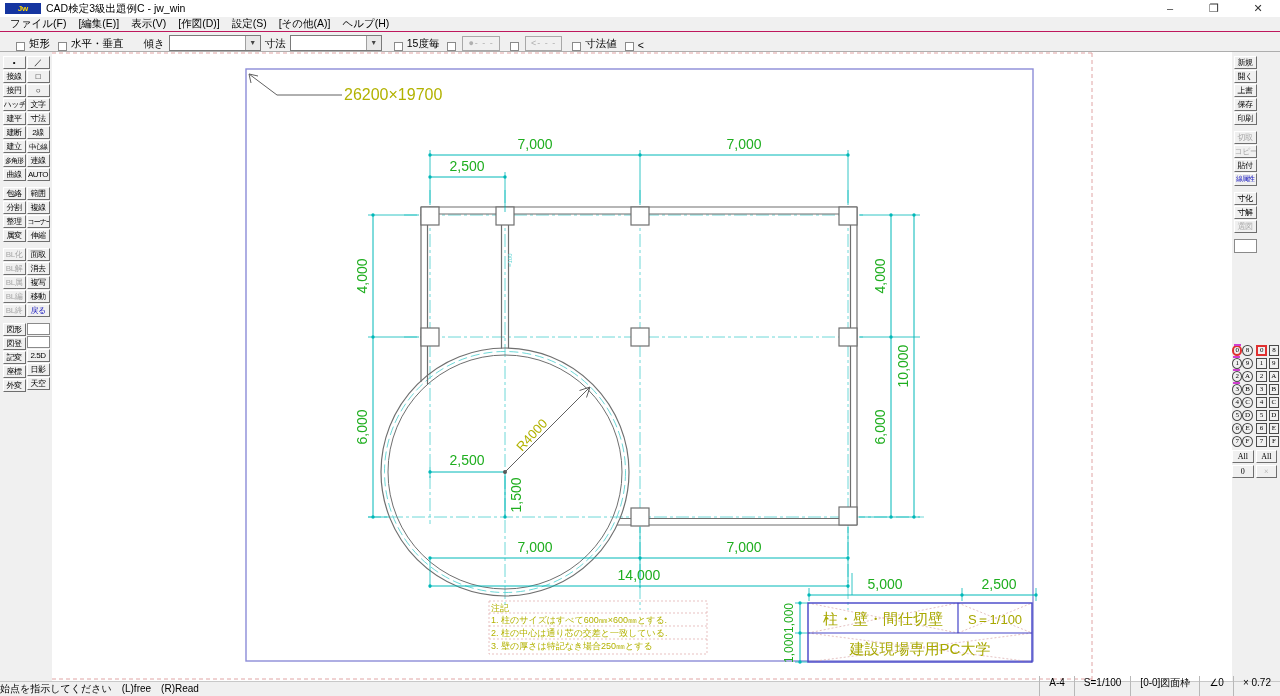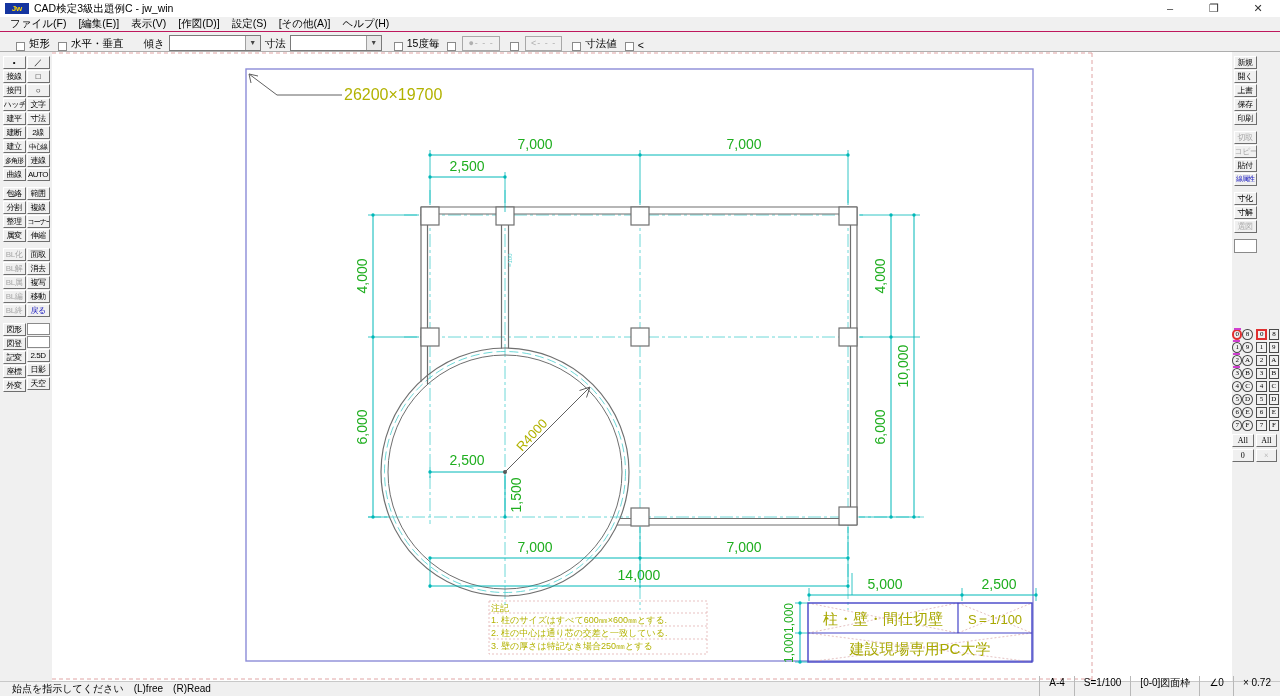--- a/index.html
+++ b/index.html
@@ -1,21 +1,21 @@
 <!DOCTYPE html>
 <html><head>
 <meta charset="utf-8">
 <style>
   * { box-sizing: border-box; margin:0; padding:0; }
   html,body { width:1280px; height:696px; overflow:hidden; }
   body { font-family:"Liberation Sans","DejaVu Sans",sans-serif; background:#f0f0f0; position:relative; font-size:11px; color:#000; }
 
   
   .titlebar { height:17px; background:#ffffff; display:flex; align-items:center; padding-left:5px; }
-  .appicon { width:24px; height:11px; background:#1535a0; color:#ffd800; font-size:8px; font-weight:bold; line-height:11px; text-align:center; margin-right:5px; }
+  .appicon { width:36px; height:11px; background:#1535a0; color:#ffd800; font-size:8px; font-weight:bold; line-height:11px; text-align:center; margin-right:5px; }
   .title-text { font-size:10.5px; }
   .win-controls { margin-left:auto; display:flex; }
   .win-btn { width:44px; height:17px; text-align:center; line-height:16px; font-size:11px; color:#333; }
 
   
   .menubar { height:15px; display:flex; align-items:center; padding-left:4px; background:#f0f0f0; border-bottom:1px solid #be185d; }
   .menu-item { padding:0 6px; font-size:10.5px; white-space:nowrap; }
 
   
   .toolbar { height:20px; display:flex; align-items:flex-end; padding-left:8px; background:#f0f0f0; border-bottom:1px solid #adadad; }
@@ -33,37 +33,37 @@
   .tcol { display:flex; flex-direction:column; width:24px; align-items:center; }
   .tcol2 { width:24px; }
   .tb { width:23px; height:13px; flex:none; margin-bottom:1px; background:#f0f0f0; border:1px solid; border-color:#ffffff #6e6e6e #6e6e6e #ffffff; font-size:8px; line-height:11px; text-align:center; white-space:nowrap; overflow:hidden; color:#000; letter-spacing:-0.5px; }
   .tb.sm { font-size:7px; letter-spacing:-1px; }
   .tb.gray { color:#a8a8a8; }
   .tb.blue { color:#2020c0; }
   .gap { height:5px; flex:none; }
   .wbox { width:23px; height:12px; flex:none; margin-bottom:1px; background:#ffffff; border:1px solid #8a8a8a; }
 
   
-  .layers { position:absolute; right:1px; top:276px; width:47px; }
+  .layers { position:absolute; right:1px; top:292px; width:47px; }
   .lrow { display:flex; height:13px; align-items:center; }
   .lc { width:11px; height:11px; border:1px solid #4a4a4a; border-radius:50%; font-size:7px; line-height:9px; text-align:center; margin-right:0px; background:#f0f0f0; position:relative; }
   .ls { width:11px; height:11px; border:1px solid #4a4a4a; font-size:7px; line-height:9px; text-align:center; background:#f0f0f0; }
   .lc.sel { border:2px solid #e03030; line-height:7px; }
   .ls.sel { border:2px solid #e03030; line-height:7px; }
   .lc.mark::after { content:""; position:absolute; top:-3px; left:0px; width:7px; height:2px; background:#d040d0; }
   .lsp { width:2px; } .lsp2 { width:4px; }
   .allrow { display:flex; margin-top:2px; }
   .all-btn { width:22px; height:13px; background:#f0f0f0; border:1px solid; border-color:#fff #6e6e6e #6e6e6e #fff; font-size:8px; text-align:center; line-height:11px; margin-right:2px; }
 
   
   .canvas { flex:1; background:#ffffff; position:relative; overflow:hidden; }
 
   
   .statusbar { position:absolute; left:0; right:0; bottom:0; height:15px; background:#f0f0f0; border-top:1px solid #c8c8c8; display:flex; align-items:center; font-size:10px; }
-  .sb-msg { flex:1; padding-left:12px; }
+  .sb-msg { flex:1; padding-left:0; }
   .sb-cell { border-left:1px solid #b8b8b8; padding:0 9px; height:26px; line-height:13px; white-space:nowrap; }
 </style>
 </head>
 <body>
 
 <div class="titlebar">
   <div class="appicon">Jw</div>
   <div class="title-text">CAD検定3級出題例C - jw_win</div>
   <div class="win-controls">
     <div class="win-btn">–</div>

